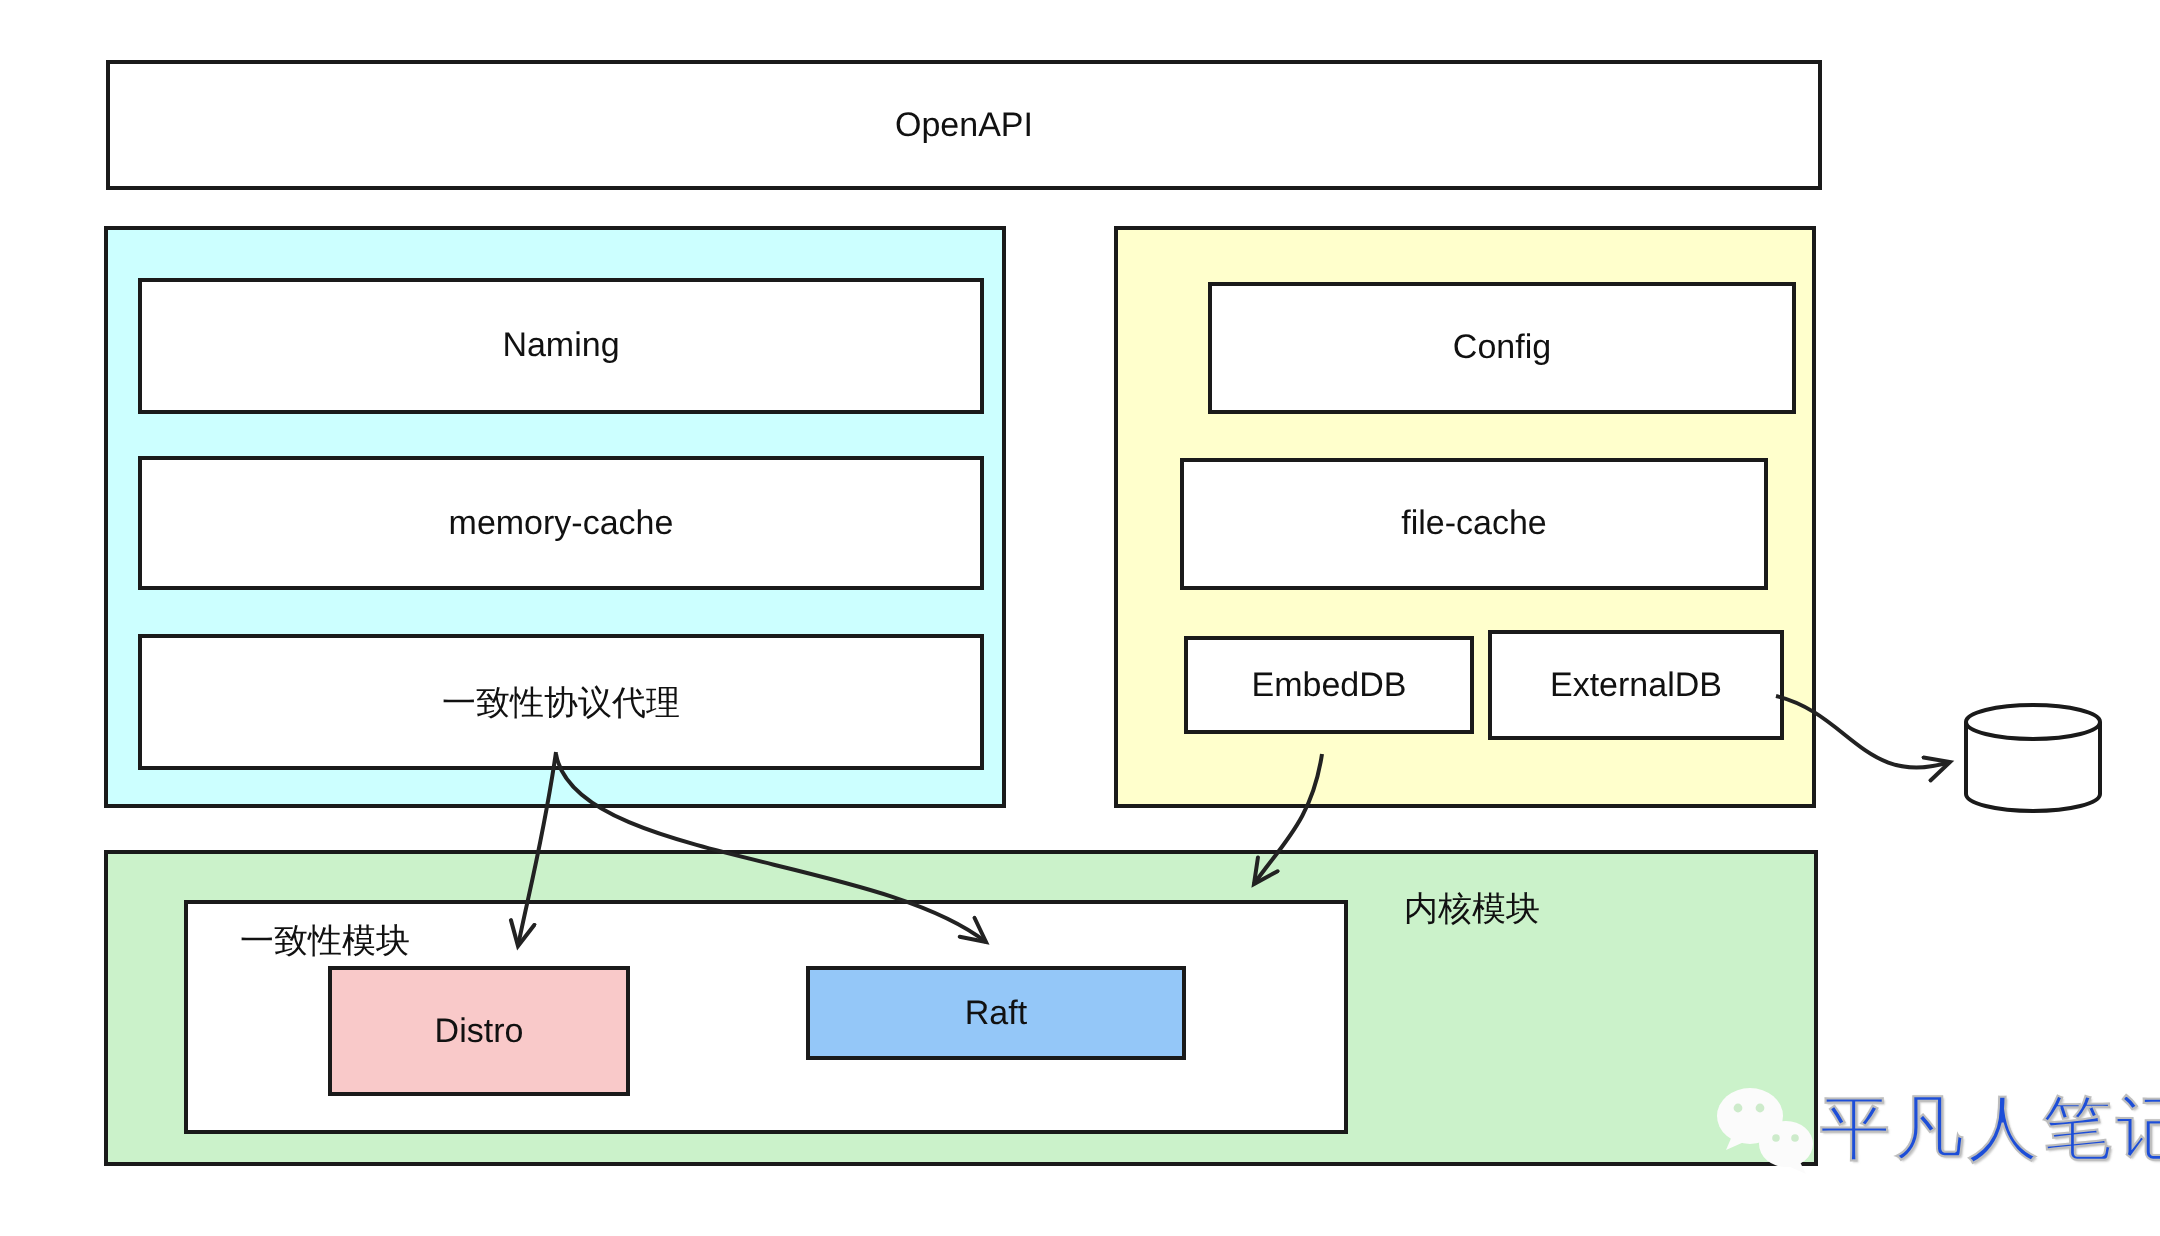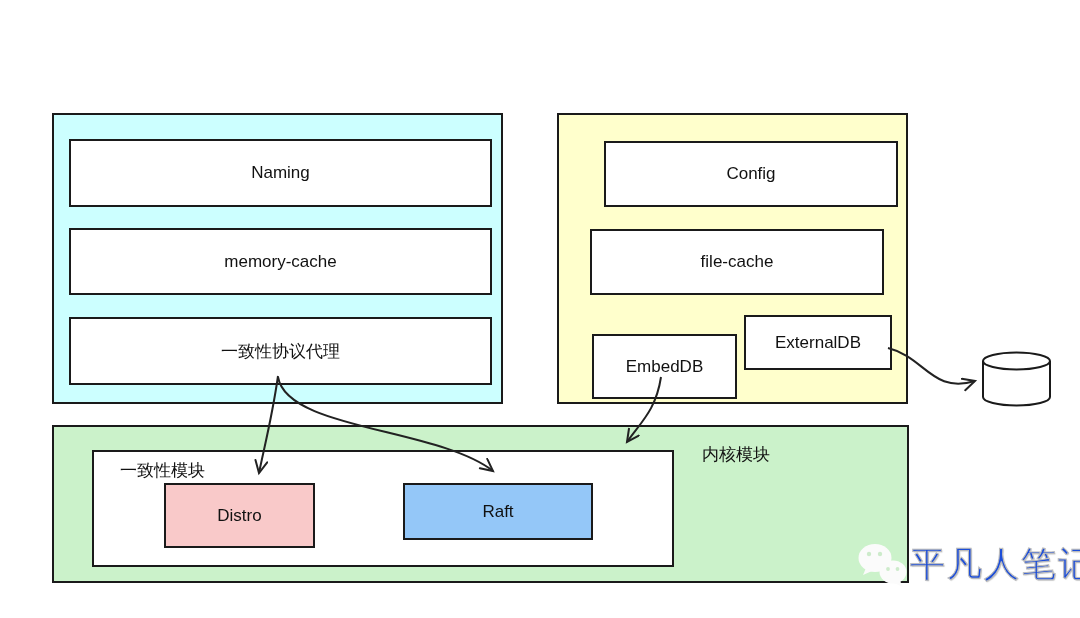--- a/index.html
+++ b/index.html
@@ -24,57 +24,60 @@
     text-shadow:0 0 1px #b5b5b5,1px 1px 1px rgba(160,160,160,.55);
     white-space:nowrap;
     font-family:Liberation Serif, serif;
   }
 </style>
 </head>
 <body>
 
 <div class="canvas">
 
+  <div class="box" style="left:53px;top:30px;width:858px;height:65px;">
+    <span>OpenAPI</span>
+  </div>
 
   <div class="container-box" style="left: 52px; top: 113px; width: 451px; height: 291px; background-color: rgb(204, 255, 255);">
     <div class="box" style="left:15px;top:24px;width:423px;height:68px;">
       <span>Naming</span>
     </div>
     <div class="box" style="left:15px;top:113px;width:423px;height:67px;">
       <span>memory-cache</span>
     </div>
     <div class="box" style="left:15px;top:202px;width:423px;height:68px;">
       <span>一致性协议代理</span>
     </div>
   </div>
 
   <div class="container-box" style="left: 557px; top: 113px; width: 351px; height: 291px; background-color: rgb(255, 255, 204);">
     <div class="box" style="left:31px;top:26px;width:294px;height:66px;margin-left:14px;">
       <span>Config</span>
     </div>
     <div class="box" style="left:31px;top:114px;width:294px;height:66px;text-align:right;">
       <span>file-cache</span>
     </div>
-    <div class="box" style="left:33px;top:203px;width:145px;height:65px;margin-top:16px;">
+    <div class="box" style="left:33px;top:203px;width:145px;height:49px;">
       <span>EmbedDB</span>
     </div>
     <div class="box" style="left:185px;top:200px;width:148px;height:55px;">
       <span>ExternalDB</span>
     </div>
   </div>
 
   <div class="container-box" style="left: 52px; top: 425px; width: 857px; height: 158px; background-color: rgb(203, 242, 202);">
     <span class="plain-label" style="left:648px;top:16px;text-align:right;">内核模块</span>
 
     <div class="box" style="left:38px;top:23px;width:582px;height:117px;justify-content:flex-start;align-items:flex-start;text-align:center;">
       <span class="plain-label" style="left:26px;top:7px;">一致性模块</span>
       <div class="box" style="left: 70px; top: 31px; width: 151px; height: 65px; background-color: rgb(249, 201, 201);">
         <span>Distro</span>
       </div>
-      <div class="box" style="left: 309px; top: 31px; width: 190px; height: 57px; background-color: rgb(148, 199, 248);">
+      <div class="box" style="left: 309px; top: 31px; width: 190px; height: 47px; background-color: rgb(148, 199, 248);">
         <span>Raft</span>
       </div>
     </div>
   </div>
 
   <svg class="overlay" viewBox="0 0 1080 618">
     <defs>
       <marker id="arrowV" markerUnits="userSpaceOnUse" markerWidth="18" markerHeight="18" refX="13" refY="7" orient="auto">
         <path d="M 1 1 L 13 7 L 1 13" fill="none" stroke="#222222" stroke-width="2" stroke-linecap="round"></path>
       </marker>

